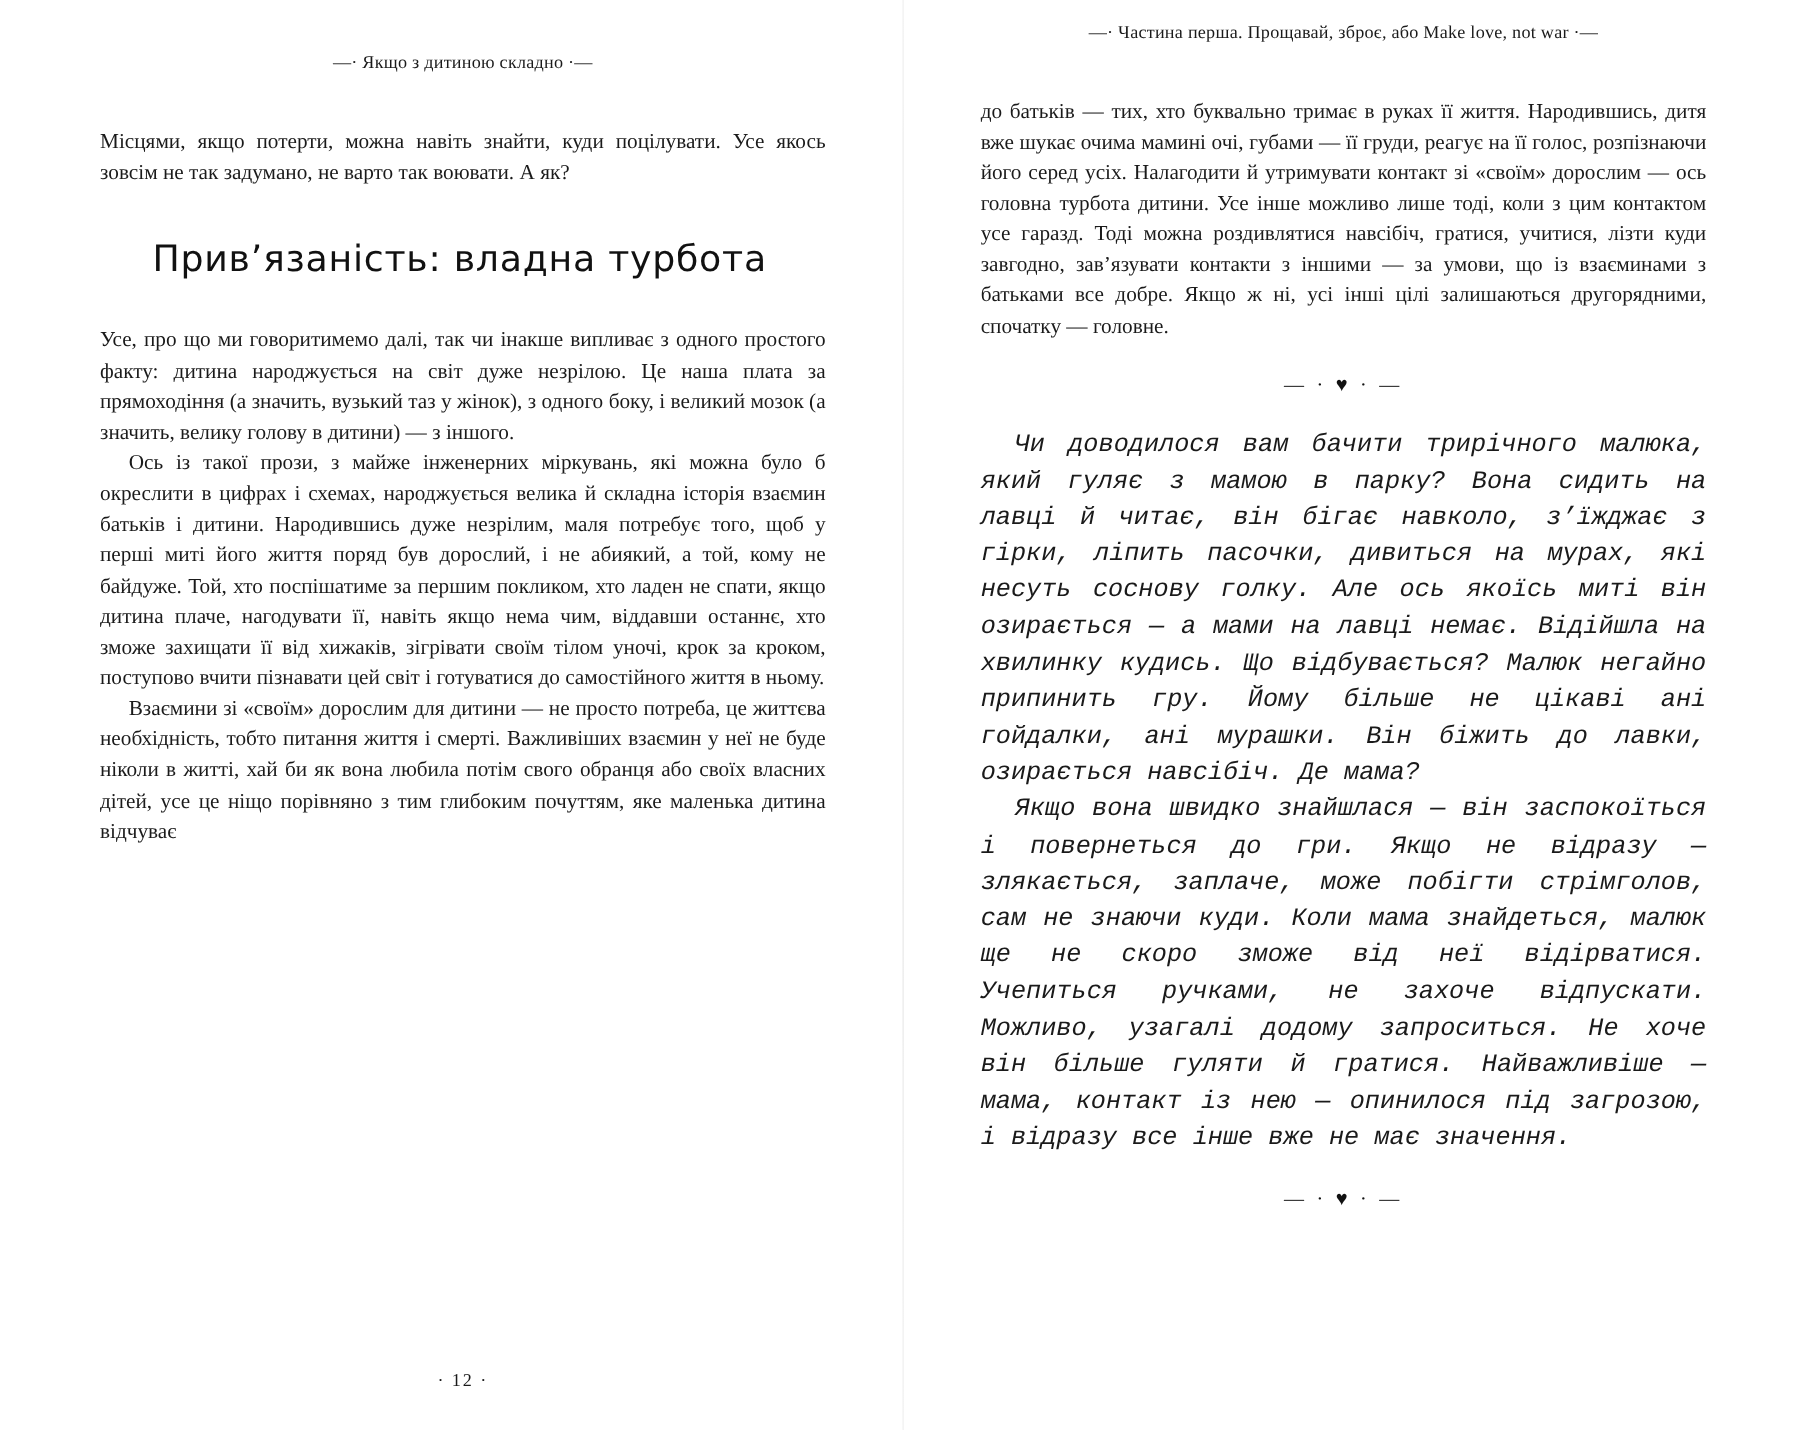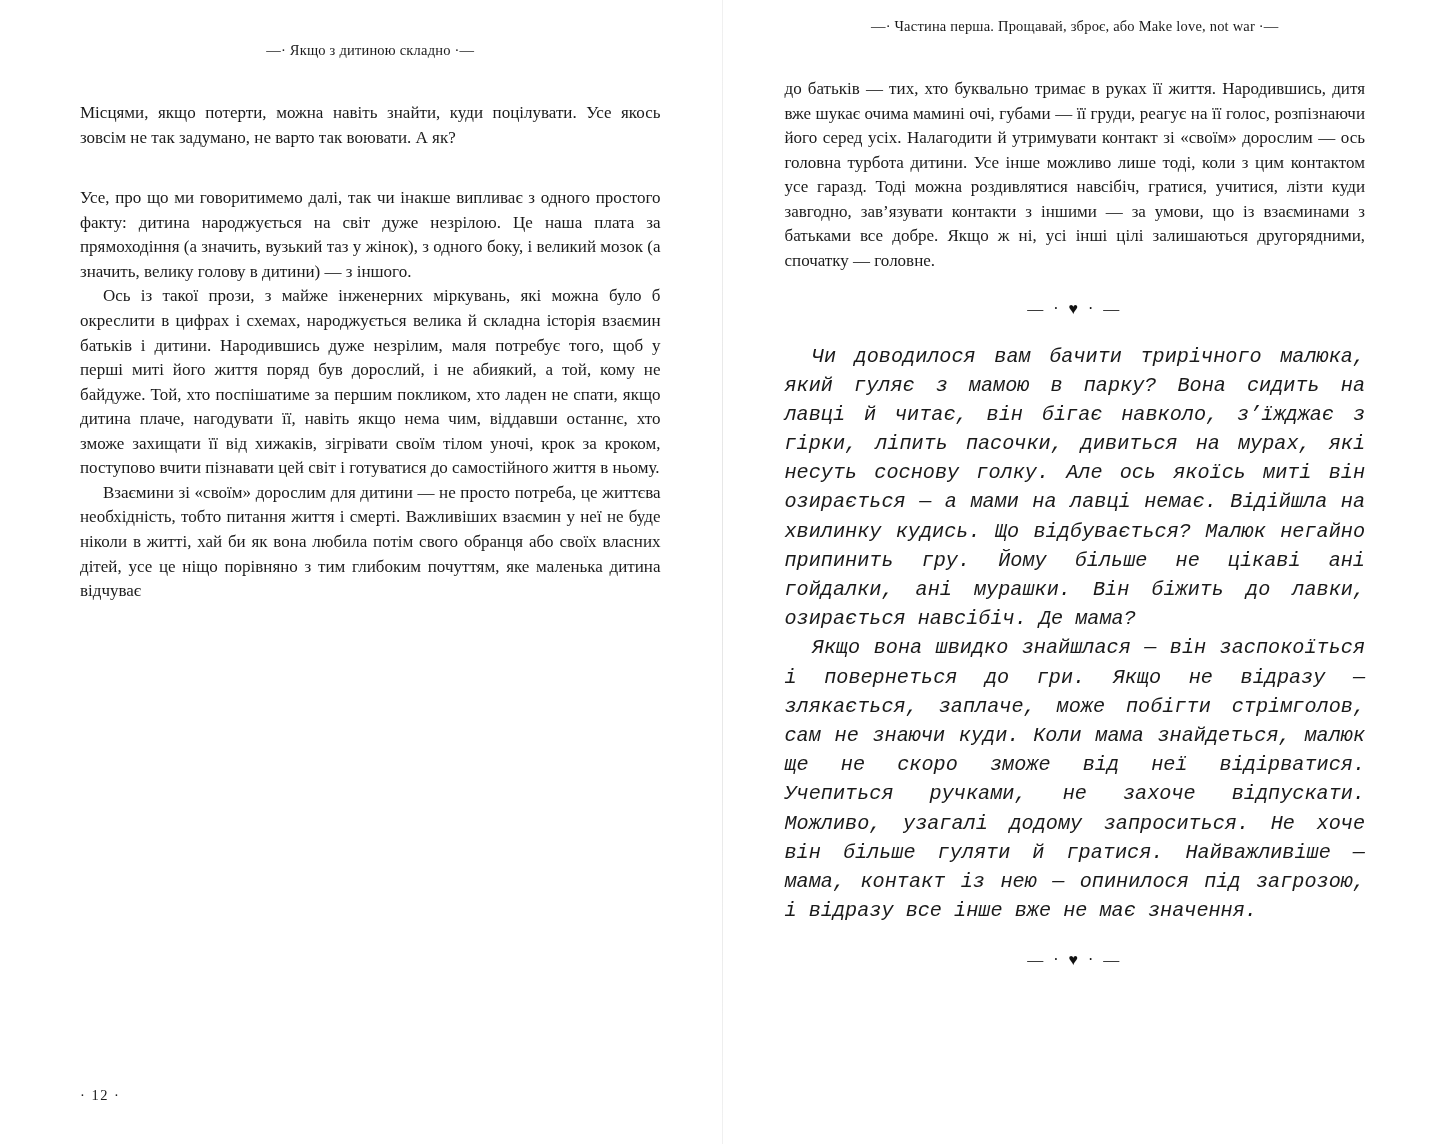--- a/index.html
+++ b/index.html
@@ -85,40 +85,42 @@
   }
   .divider {
     text-align: center;
     font-size: 16px;
     margin: 26px 0 24px 0;
     letter-spacing: 3px;
     color: #111;
   }
   .folio {
     position: absolute;
-    bottom: 40px;
+    bottom: 30px;
     font-size: 14.5px;
     letter-spacing: 1.5px;
     width: calc(100% - 142px);
+    text-align: center;
   }
   .folio-left { left: 80px; }
   .folio-right { left: 62px; }
 </style>
 </head>
 <body>
 
 <div class="spread">
 
   <div class="page page-left">
     <div class="running-head">—·  Якщо з дитиною складно  ·—</div>
 
     <div class="body-text">
       <p>Місцями, якщо потерти, можна навіть знайти, куди поцілувати. Усе якось зовсім не так задумано, не варто так воювати. А як?</p>
     </div>
 
+    <h2 class="chapter-title">Прив’язаність: владна турбота</h2>
 
     <div class="body-text">
       <p>Усе, про що ми говоритимемо далі, так чи інакше випливає з одного простого факту: дитина народжується на світ дуже незрілою. Це наша плата за прямоходіння (а значить, вузький таз у жінок), з одного боку, і великий мозок (а значить, велику голову в дитини) — з іншого.</p>
       <p class="indent">Ось із такої прози, з майже інженерних міркувань, які можна було б окреслити в цифрах і схемах, народжується велика й складна історія взаємин батьків і дитини. Народившись дуже незрілим, маля потребує того, щоб у перші миті його життя поряд був дорослий, і не абиякий, а той, кому не байдуже. Той, хто поспішатиме за першим покликом, хто ладен не спати, якщо дитина плаче, нагодувати її, навіть якщо нема чим, віддавши останнє, хто зможе захищати її від хижаків, зігрівати своїм тілом уночі, крок за кроком, поступово вчити пізнавати цей світ і готуватися до самостійного життя в ньому.</p>
       <p class="indent">Взаємини зі «своїм» дорослим для дитини — не просто потреба, це життєва необхідність, тобто питання життя і смерті. Важливіших взаємин у неї не буде ніколи в житті, хай би як вона любила потім свого обранця або своїх власних дітей, усе це ніщо порівняно з тим глибоким почуттям, яке маленька дитина відчуває</p>
     </div>
 
     <div class="folio folio-left">· 12 ·</div>
   </div>
 

